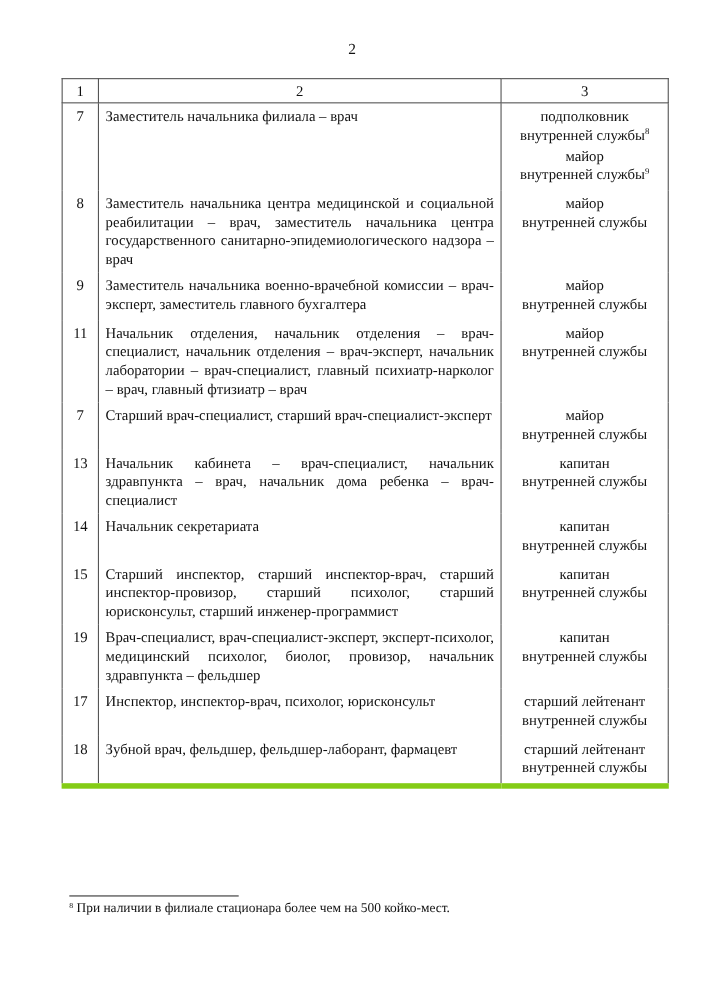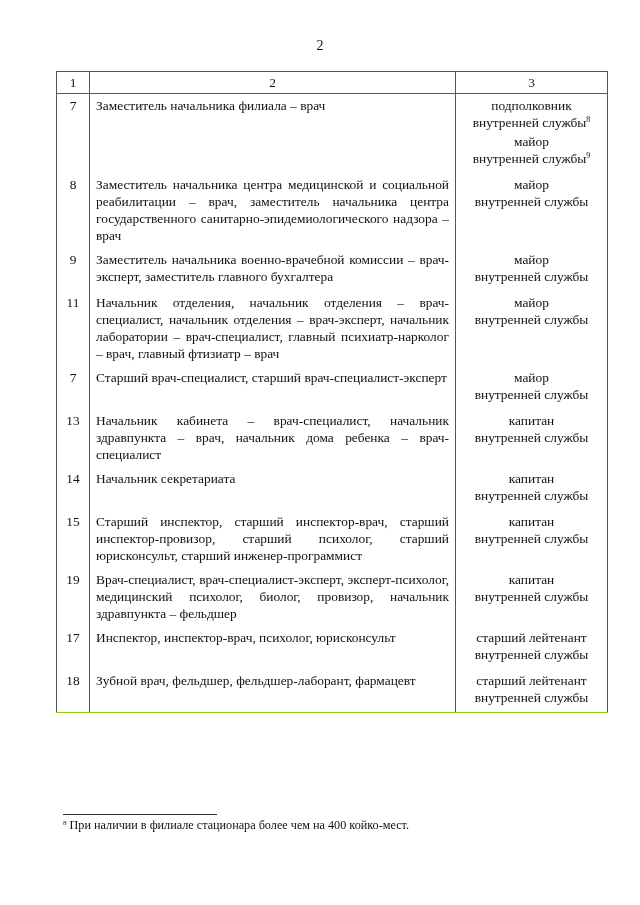--- a/index.html
+++ b/index.html
@@ -14,21 +14,21 @@
   }
   table.doc {
     position:absolute; left:56px; top:71px; width:551px;
     border-collapse:collapse; table-layout:fixed;
   }
   table.doc td, table.doc th {
     border:1px solid #555; vertical-align:top; padding:3px 6px 4px 6px;
     line-height:17px; font-weight:normal;
   }
   table.doc tr.body-row td { border-top:none; border-bottom:none; }
-  table.doc tr.body-row:last-child td { border-bottom:1px solid #84cc16; }
+  table.doc tr.body-row:last-child td { border-bottom:5px solid #84cc16; }
   table.doc th { text-align:center; padding:2px 4px; height:16px; }
   col.c1 { width:33px; }
   col.c2 { width:366px; }
   col.c3 { width:152px; }
   td.num { text-align:center; padding-left:2px; padding-right:2px; }
   td.desc { text-align:justify; text-align-last:left; }
   td.rank { padding-left:5px; padding-right:2px; }
   .rank-block { display:block; margin-bottom:2px;text-align:center; }
   sup { font-size:8px; line-height:0; vertical-align:5px; }
   .footnote-rule {
@@ -135,14 +135,14 @@
         <td class="desc">Зубной врач, фельдшер, фельдшер-лаборант, фармацевт</td>
         <td class="rank">
           <span class="rank-block"><span>старший лейтенант</span><br><span>внутренней службы</span></span>
         </td>
       </tr>
     </tbody>
 </table>
 
 <div class="footnote-rule"></div>
 <div class="footnotes">
-  <div><sup>8</sup> <span>При наличии в филиале стационара более чем на 400 койко-мест.</span></div>
+  <div><sup>8</sup> <span>При наличии в филиале стационара более чем на 500 койко-мест.</span></div>
 </div>
 
 </body></html>

